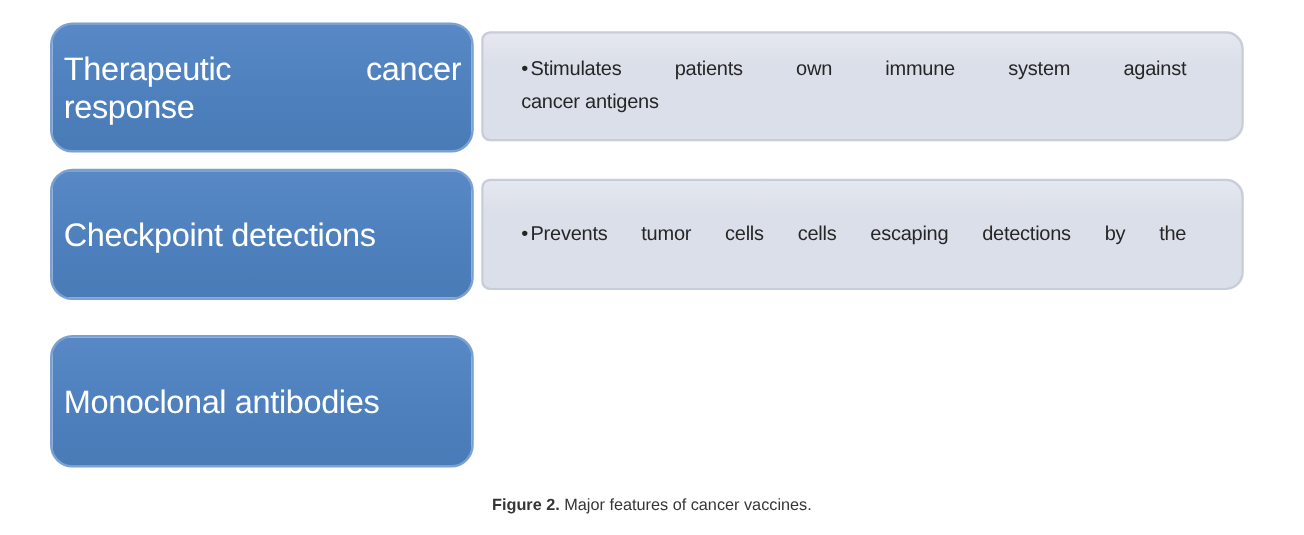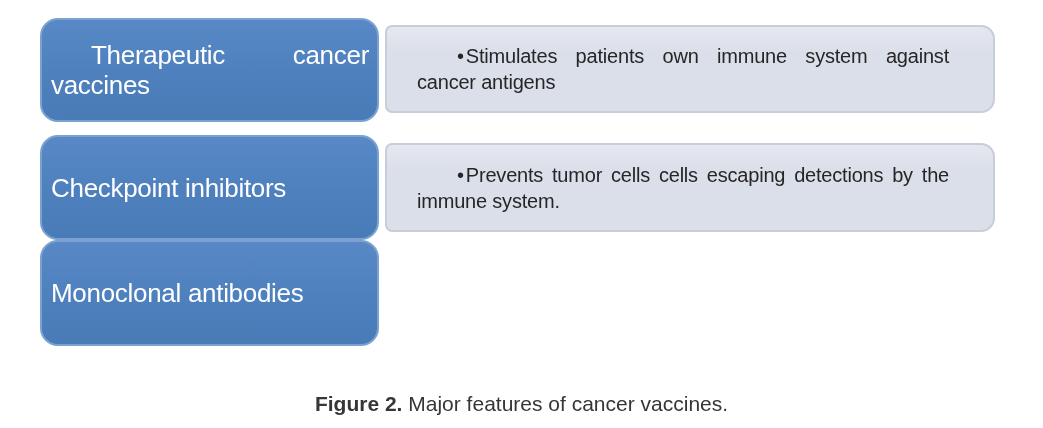--- a/index.html
+++ b/index.html
@@ -39,72 +39,70 @@
     width: 610px;
     box-sizing: border-box;
     background: linear-gradient(180deg, var(--gray-hi) 0%, var(--gray) 30%, var(--gray) 100%);
     border: 2px solid var(--gray-border);
     border-radius: 7px 14px 14px 7px;
     display: flex;
     flex-direction: column;
     justify-content: center;
     padding: 0 44px 0 30px;
     color: var(--desc-text);
-    font-size: 20px;
+    font-size: 16px;
     line-height: 26px;
     letter-spacing: -0.2px;
     z-index: 1;
   }
   .row1-blue { top: 18px;  height: 104px; }
   .row2-blue { top: 135px; height: 105px; }
-  .row3-blue { top: 240px; height: 106px; }
+  .row3-blue { top: 268px; height: 106px; }
   .row1-gray { top: 25px;  height: 88px; }
   .row2-gray { top: 143px; height: 89px; }
   .row3-gray { top: 263px; height: 88px; }
   .just {
     text-align: justify;
     text-align-last: justify;
-    margin-left: 40px;
   }
   .bullet {
     display: inline;
     padding-right: 2px;
   }
   .caption {
     position: absolute;
     top: 392px;
     left: 0;
     width: 100%;
     text-align: center;
-    font-size: 21px;
+    font-size: 13px;
     line-height: 24px;
     color: var(--caption-text);
   }
   .caption .prefix { font-weight: bold; }
 </style>
 </head>
 <body>
 
 <div id="canvas">
 
   <div class="label-box row1-blue">
     <div class="just">Therapeutic cancer</div>
-    <div>vaccines</div>
+    <div>response</div>
   </div>
   <div class="desc-box row1-gray">
     <div class="just"><span class="bullet">•</span><span>Stimulates patients own immune system against</span></div>
     <div>cancer antigens</div>
   </div>
 
   <div class="label-box row2-blue">
-    <div>Checkpoint inhibitors</div>
+    <div>Checkpoint detections</div>
   </div>
   <div class="desc-box row2-gray">
     <div class="just"><span class="bullet">•</span><span>Prevents tumor cells cells escaping detections by the</span></div>
-    <div>immune system.</div>
   </div>
 
   <div class="label-box row3-blue">
     <div>Monoclonal antibodies</div>
   </div>
 
   <div class="caption"><span class="prefix">Figure 2.</span><span> Major features of cancer vaccines.</span></div>
 
 </div>
 

